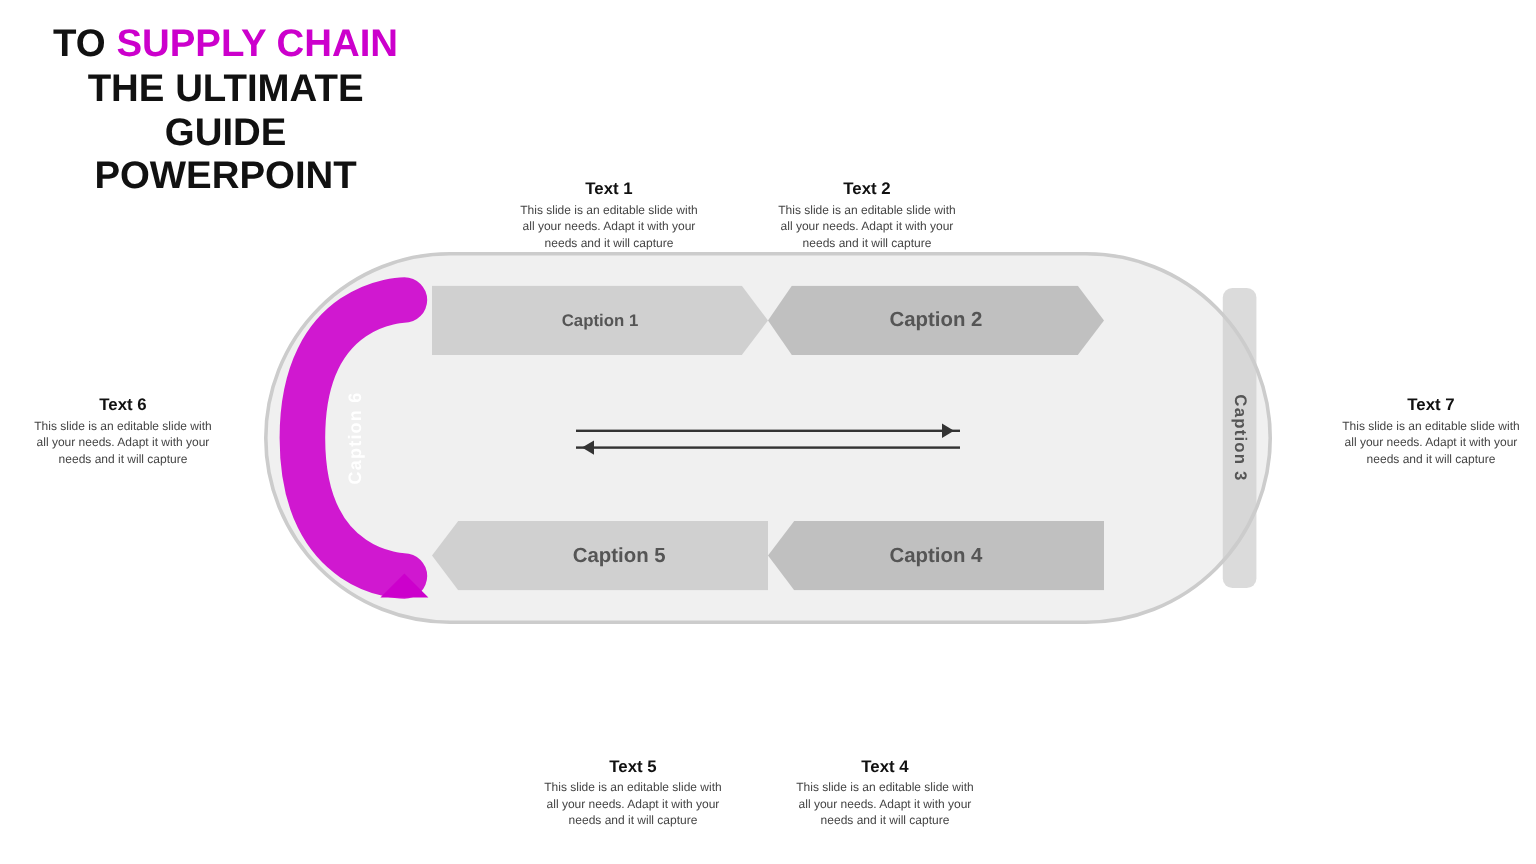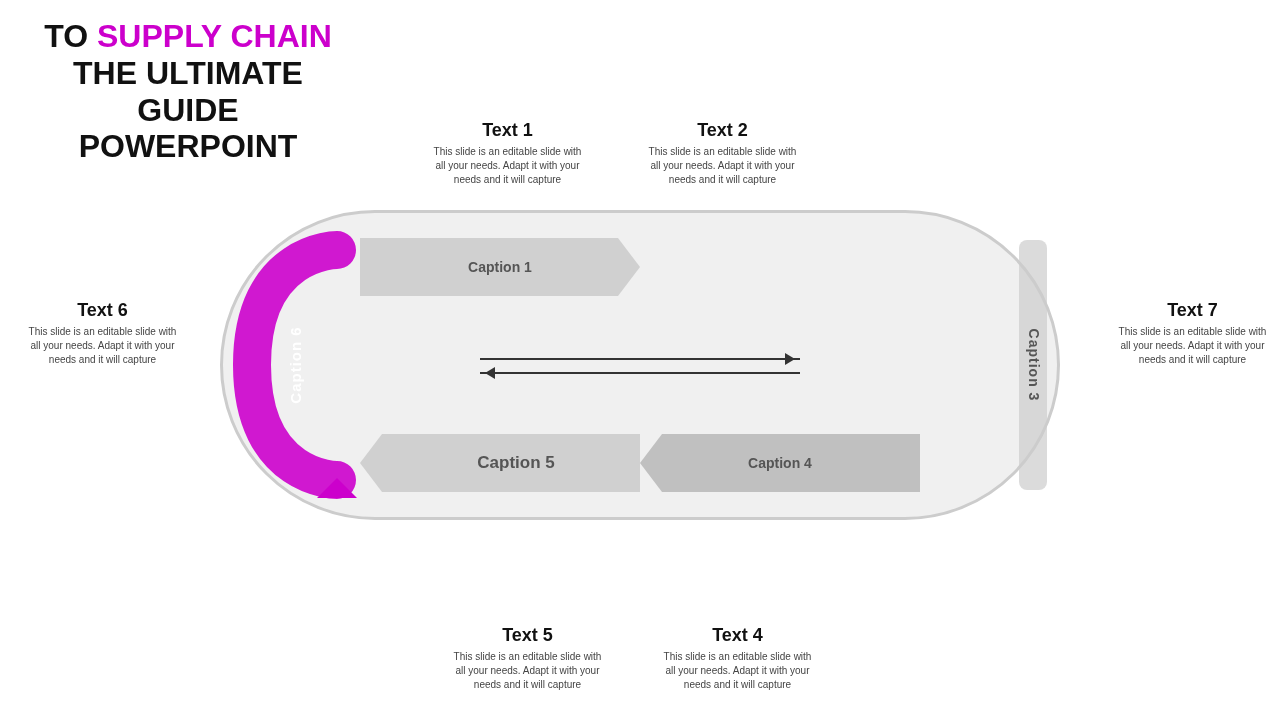--- a/index.html
+++ b/index.html
@@ -33,24 +33,25 @@
       color: #cc00cc;
     }
 
     
     .text-box {
       position: absolute;
       text-align: center;
       width: 155px;
     }
     .text-box .tb-title {
-      font-size: 18px;
+      font-size: 14px;
       font-weight: 700;
       color: #111;
       margin-bottom: 4px;
+      margin-top: 29px;
     }
     .text-box .tb-body {
       font-size: 10px;
       color: #444;
       line-height: 1.4;
     }
 
     
     .diagram {
       position: absolute;
@@ -203,32 +204,36 @@
     </svg>
   </div>
 
   <div style="position:absolute; top:28px; left:140px; width:560px; height:58px; display:flex; z-index:4;">
 
     <div style="position:relative; width:280px; height:58px; display:flex; align-items:center; justify-content:center;">
       <div style="position:absolute; top:0; left:0; width:100%; height:100%; background:#d0d0d0; clip-path: polygon(0 0, calc(100% - 22px) 0, 100% 50%, calc(100% - 22px) 100%, 0 100%);"></div>
       <span style="position:relative; z-index:2; font-size:14px; font-weight:700; color:#555;">Caption 1</span>
     </div>
 
+    <div style="position:relative; width:280px; height:58px; display:flex; align-items:center; justify-content:center;">
+      <div style="position:absolute; top:0; left:0; width:100%; height:100%; background:#c0c0c0; clip-path: polygon(20px 0, calc(100% - 22px) 0, 100% 50%, calc(100% - 22px) 100%, 20px 100%, 0 50%);"></div>
+      <span style="position:relative; z-index:2; font-size:17px; font-weight:700; color:#555;">Caption 2</span>
+    </div>
   </div>
 
   <div style="position:absolute; bottom:28px; left:140px; width:560px; height:58px; display:flex; z-index:4;">
 
     <div style="position:relative; width:280px; height:58px; display:flex; align-items:center; justify-content:center;">
       <div style="position:absolute; top:0; left:0; width:100%; height:100%; background:#d0d0d0; clip-path: polygon(22px 0, 100% 0, 100% 100%, 22px 100%, 0 50%);"></div>
       <span style="position:relative; z-index:2; font-size:17px; font-weight:700; color:#555;margin-left:32px;">Caption 5</span>
     </div>
 
     <div style="position:relative; width:280px; height:58px; display:flex; align-items:center; justify-content:center;">
       <div style="position:absolute; top:0; left:0; width:100%; height:100%; background:#c0c0c0; clip-path: polygon(22px 0, calc(100% - 0px) 0, 100% 100%, 22px 100%, 0 50%);"></div>
-      <span style="position:relative; z-index:2; font-size:14px; font-weight:700; color:#555;">Caption 4</span>
+      <span style="position:relative; z-index:2; font-size:17px; font-weight:700; color:#555;">Caption 4</span>
     </div>
   </div>
 
 
   <div style="position:absolute; top:148px; left:260px; width:320px; height:2px; background:#333; z-index:8;">
     <div style="position:absolute; right:-1px; top:-5px; border:6px solid transparent; border-left:10px solid #333;"></div>
   </div>
 
   <div style="position:absolute; top:162px; left:260px; width:320px; height:2px; background:#333; z-index:8;">
     <div style="position:absolute; left:-1px; top:-5px; border:6px solid transparent; border-right:10px solid #333;"></div>

